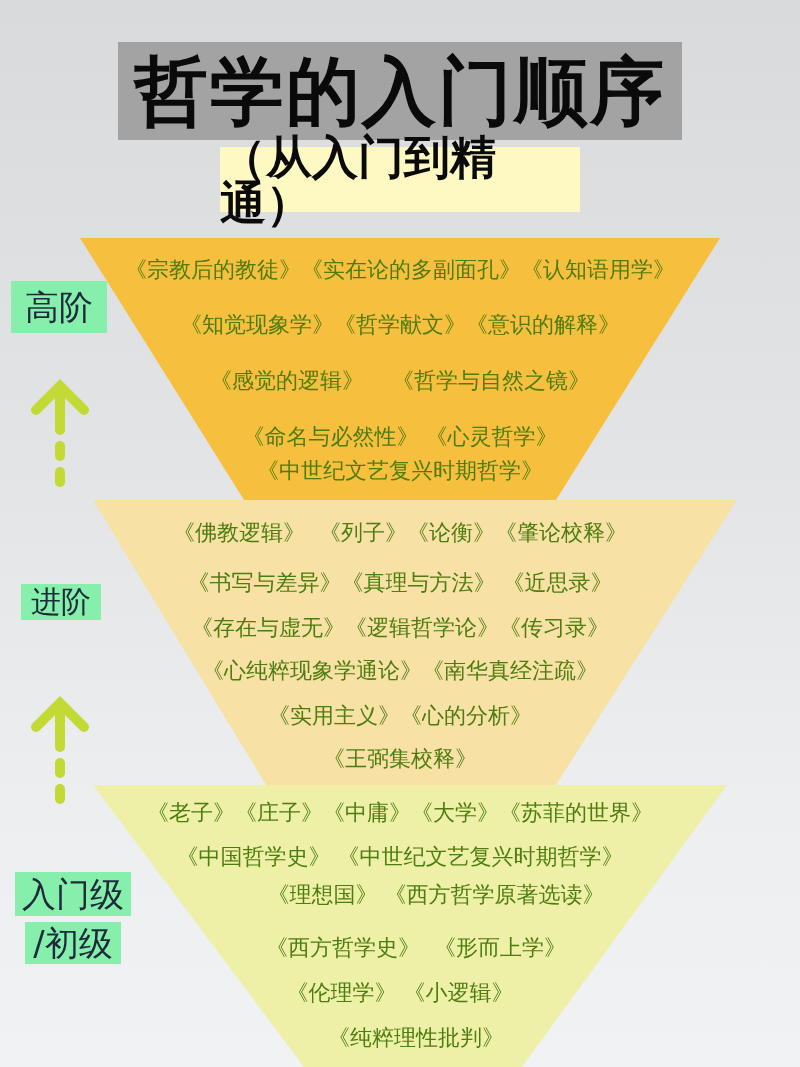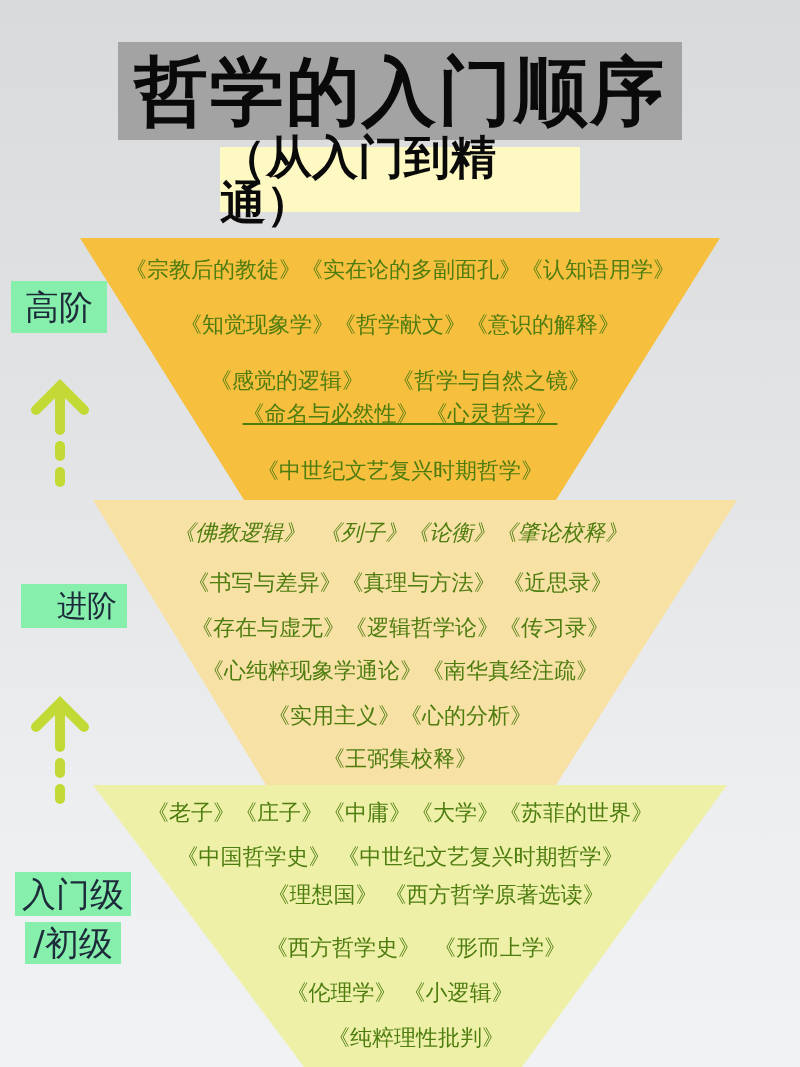--- a/index.html
+++ b/index.html
@@ -49,46 +49,46 @@
 <svg class="tiers" width="800" height="1067" viewBox="0 0 800 1067">
   <polygon points="80,238 720,238 556,500 244,500" fill="#f6bf3e"></polygon>
   <polygon points="93,500 737,500 556,785 266,785" fill="#f7e1a5"></polygon>
   <polygon points="93,785 727,785 522,1067 304,1067" fill="#eef0a8"></polygon>
 </svg>
 
 <div>
   <div class="book-row" style="top:259px;">《宗教后的教徒》《实在论的多副面孔》《认知语用学》</div>
   <div class="book-row" style="top:314px;">《知觉现象学》《哲学献文》《意识的解释》</div>
   <div class="book-row" style="top:370px;">《感觉的逻辑》    《哲学与自然之镜》</div>
-  <div class="book-row" style="top:403px;text-decoration:underline;">《命名与必然性》 《心灵哲学》</div>
+  <div class="book-row" style="top:426px;">《命名与必然性》 《心灵哲学》</div>
   <div class="book-row" style="top:460px;">《中世纪文艺复兴时期哲学》</div>
 </div>
 
 <div>
-  <div class="book-row" style="top:522px;font-style:italic;">《佛教逻辑》  《列子》《论衡》《肇论校释》</div>
+  <div class="book-row" style="top:522px;">《佛教逻辑》  《列子》《论衡》《肇论校释》</div>
   <div class="book-row" style="top:572px;">《书写与差异》《真理与方法》 《近思录》</div>
   <div class="book-row" style="top:617px;">《存在与虚无》《逻辑哲学论》《传习录》</div>
   <div class="book-row" style="top:660px;">《心纯粹现象学通论》《南华真经注疏》</div>
   <div class="book-row" style="top:705px;">《实用主义》《心的分析》</div>
   <div class="book-row" style="top:748px;">《王弼集校释》</div>
 </div>
 
 <div>
   <div class="book-row" style="top:802px;">《老子》《庄子》《中庸》《大学》《苏菲的世界》</div>
   <div class="book-row" style="top:846px;">《中国哲学史》 《中世纪文艺复兴时期哲学》</div>
   <div class="book-row" style="top:884px;padding-left:36px;">《理想国》 《西方哲学原著选读》</div>
   <div class="book-row" style="top:937px;padding-left:16px;">《西方哲学史》  《形而上学》</div>
   <div class="book-row" style="top:982px;">《伦理学》 《小逻辑》</div>
   <div class="book-row" style="top:1027px;padding-left:16px;">《纯粹理性批判》</div>
 </div>
 
 <div class="level-badge" style="left:11px; top:281px; width:96px; height:52px;">
   <span>高阶</span>
 </div>
-<div class="level-badge" style="left:21px; top:584px; width:80px; height:44px; font-size:30px;padding-left:26px;">
+<div class="level-badge" style="left:21px; top:584px; width:80px; height:36px; font-size:30px;">
   <span>进阶</span>
 </div>
 <div class="level-badge" style="left:15px; top:872px; width:116px; height:44px;">
   <span>入门级</span>
 </div>
 <div class="level-badge" style="left:25px; top:922px; width:96px; height:42px;">
   <span>/初级</span>
 </div>
 
 <svg class="arrow" style="left:30px; top:378px;" width="60" height="115" viewBox="0 0 60 115">

